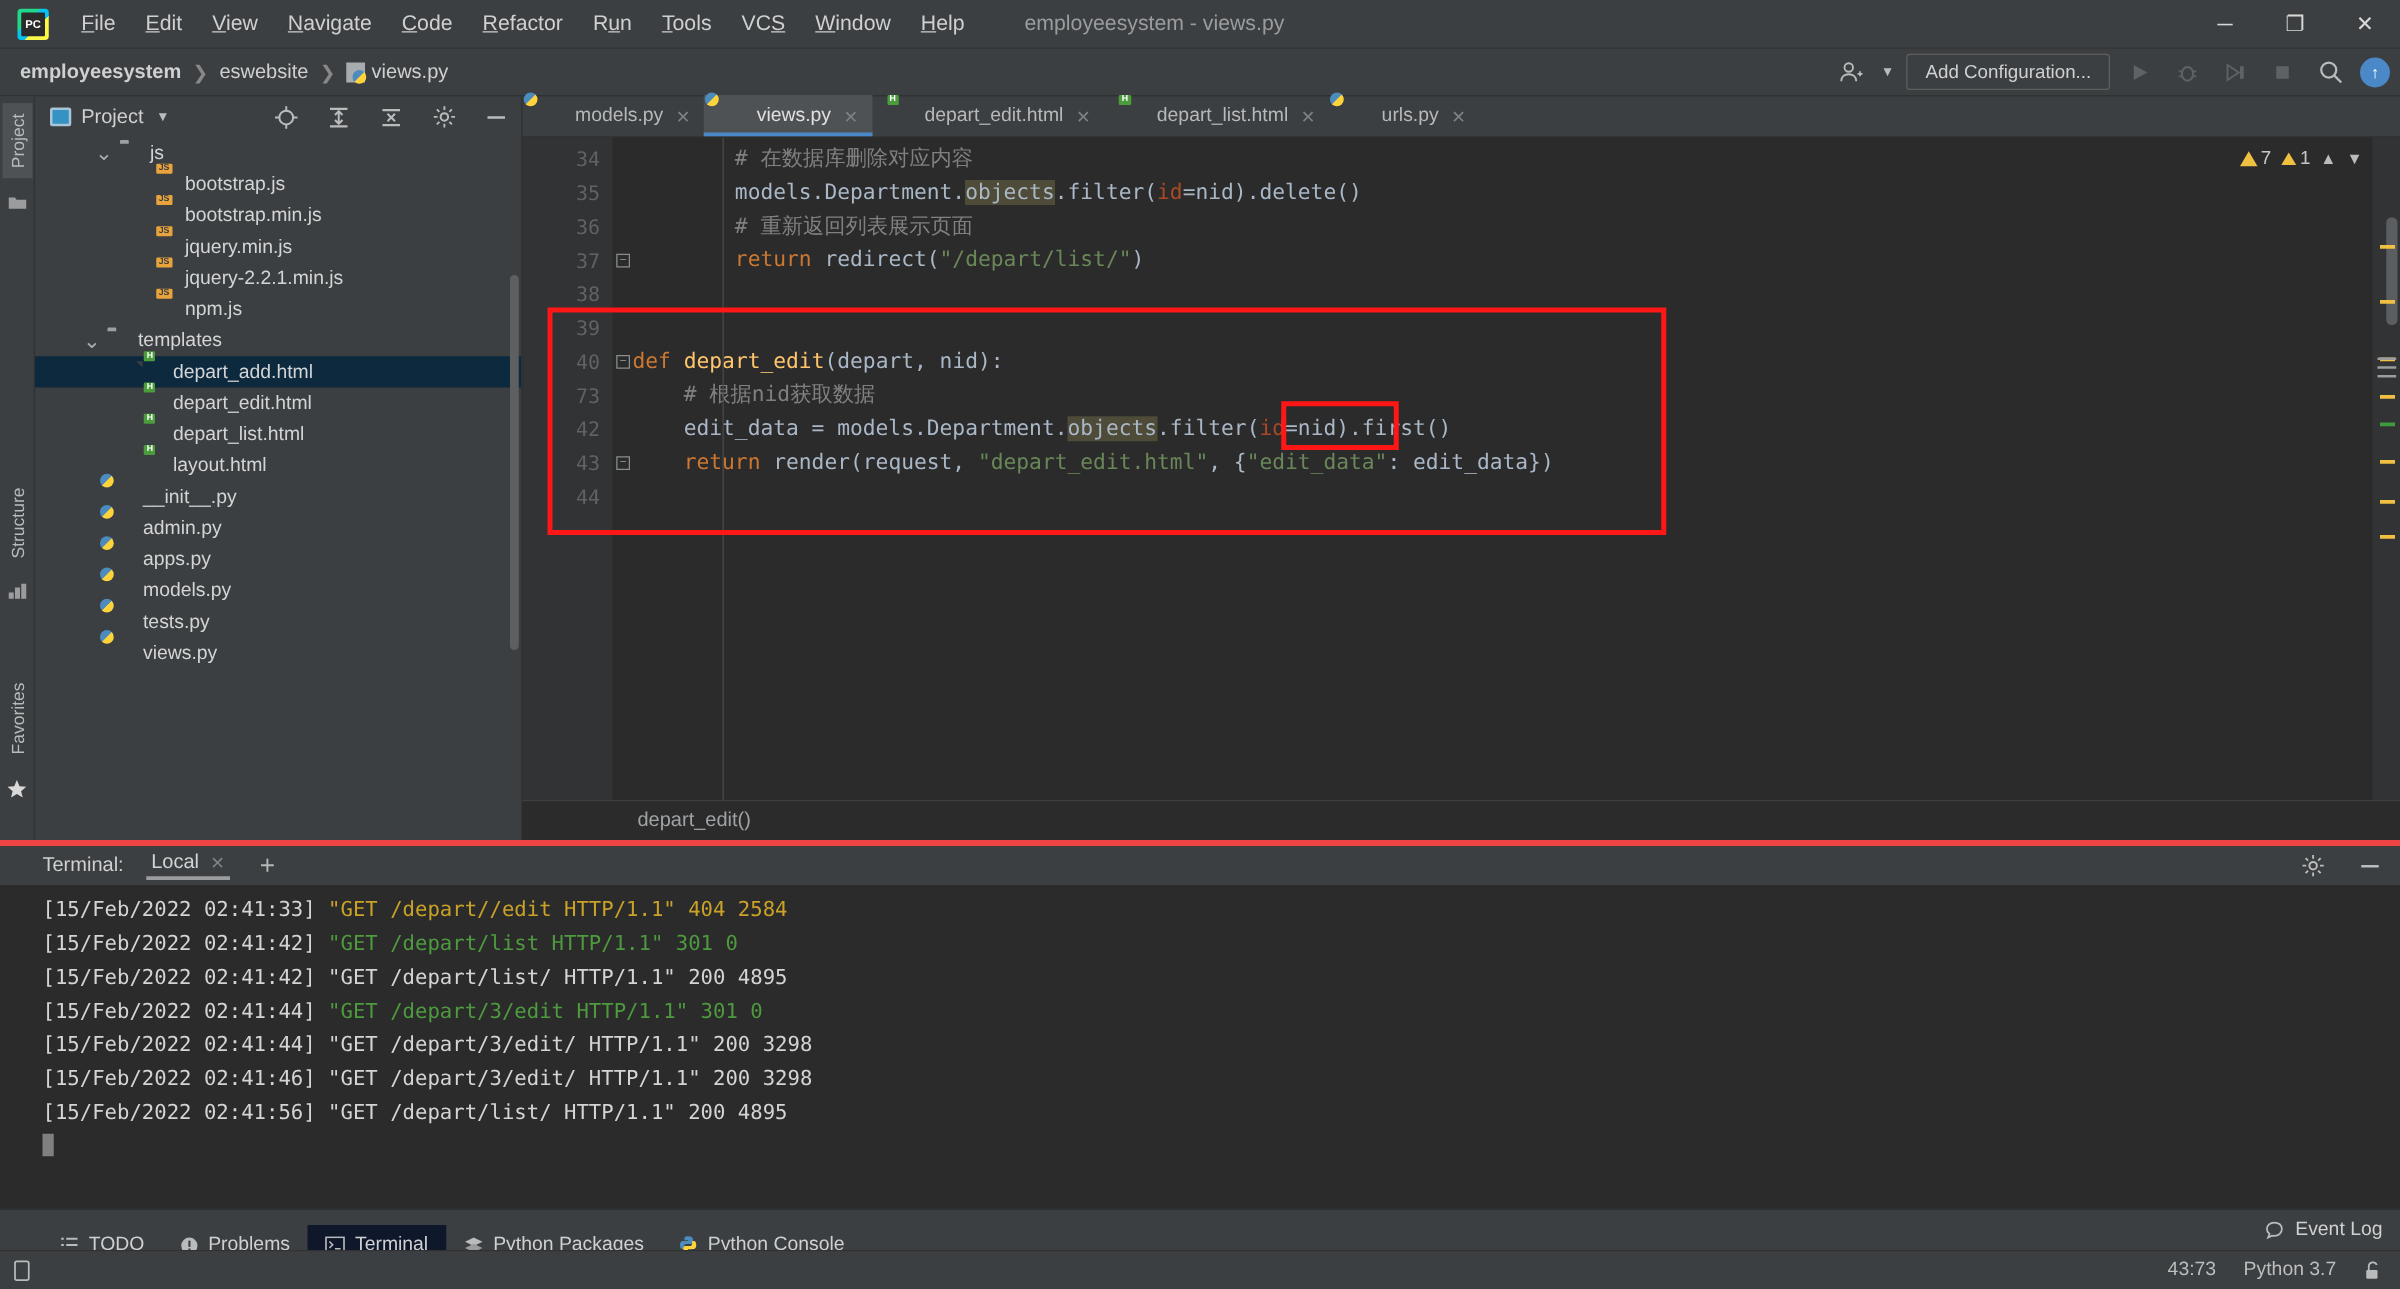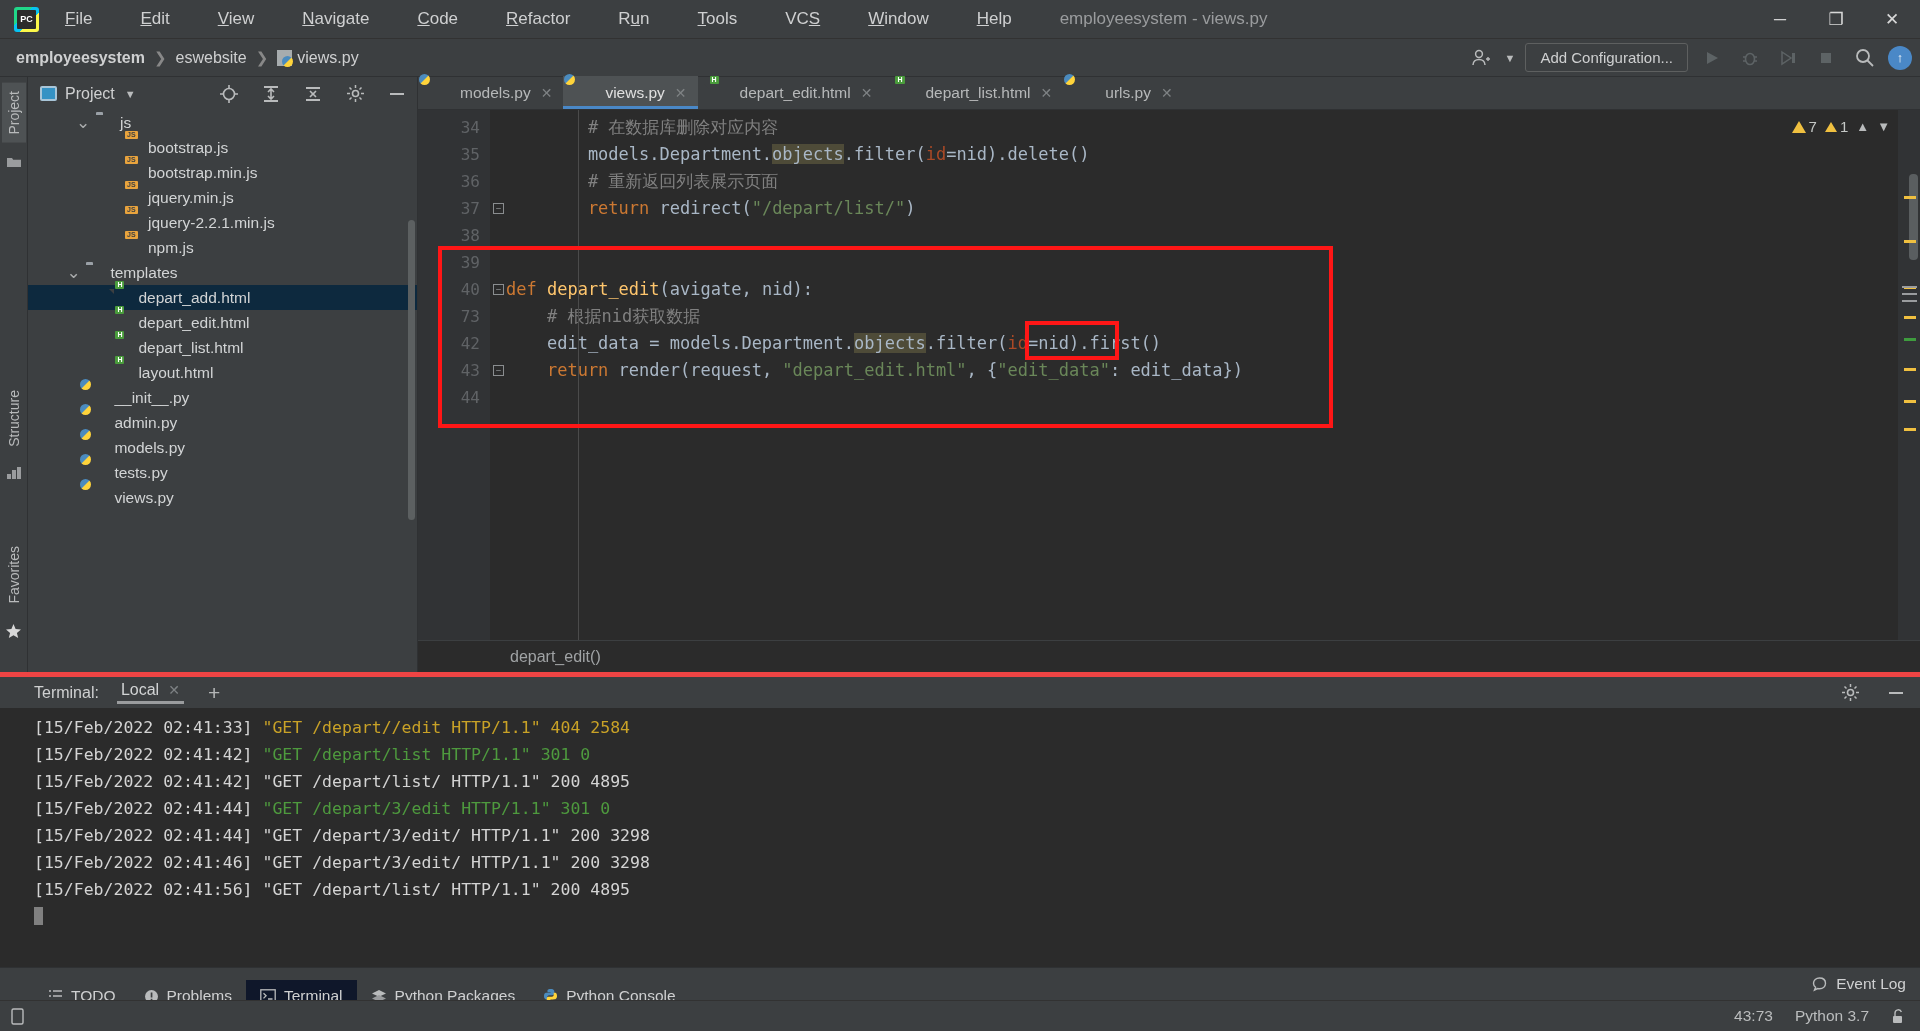--- a/index.html
+++ b/index.html
@@ -160,21 +160,21 @@
 
   .ico{display:inline-flex;align-items:center;justify-content:center;}
 </style>
 </head>
 <body>
 
 <div class="app">
 
   <div class="menubar">
     <div class="pc-logo"></div>
-    <div id="menu-items" style="display:flex;align-items:center;gap:24px;">
+    <div id="menu-items" style="display:flex;align-items:center;">
         <div class="menu-item"><span class="mn">F</span>ile</div>
         <div class="menu-item"><span class="mn">E</span>dit</div>
         <div class="menu-item"><span class="mn">V</span>iew</div>
         <div class="menu-item"><span class="mn">N</span>avigate</div>
         <div class="menu-item"><span class="mn">C</span>ode</div>
         <div class="menu-item"><span class="mn">R</span>efactor</div>
         <div class="menu-item">R<span class="mn">u</span>n</div>
         <div class="menu-item"><span class="mn">T</span>ools</div>
         <div class="menu-item">VC<span class="mn">S</span></div>
         <div class="menu-item"><span class="mn">W</span>indow</div>
@@ -374,20 +374,25 @@
           </div>
           <div class="trow">
             <span style="width: 62.4px; flex: 0 0 auto;"></span>
             <span class="fico"><span class="pyico"><span class="pf"></span><span class="pb"></span></span></span>
             <span>__init__.py</span>
           </div>
           <div class="trow">
             <span style="width: 62.4px; flex: 0 0 auto;"></span>
             <span class="fico"><span class="pyico"><span class="pf"></span><span class="pb"></span></span></span>
             <span>admin.py</span>
+          </div>
+          <div class="trow">
+            <span style="width: 62.4px; flex: 0 0 auto;"></span>
+            <span class="fico"><span class="pyico"><span class="pf"></span><span class="pb"></span></span></span>
+            <span>apps.py</span>
           </div>
           <div class="trow">
             <span style="width: 62.4px; flex: 0 0 auto;"></span>
             <span class="fico"><span class="pyico"><span class="pf"></span><span class="pb"></span></span></span>
             <span>models.py</span>
           </div>
           <div class="trow">
             <span style="width: 62.4px; flex: 0 0 auto;"></span>
             <span class="fico"><span class="pyico"><span class="pf"></span><span class="pb"></span></span></span>
             <span>tests.py</span>
@@ -444,21 +449,21 @@
             <div class="gline">44</div>
           </div>
         <div class="code" id="code">
           <div class="indent-guide"></div>
         <div class="cline"><span class="k-com">        # </span><span class="k-com">在数据库删除对应内容</span></div>
             <div class="cline"><span class="k-id">        models.Department.</span><span class="k-hl">objects</span><span class="k-id">.filter(</span><span class="k-arg">id</span><span class="k-id">=nid).delete()</span></div>
             <div class="cline"><span class="k-com">        # </span><span class="k-com">重新返回列表展示页面</span></div>
             <div class="cline"><span class="k-kw">        return</span><span class="k-id"> redirect(</span><span class="k-str">"/depart/list/"</span><span class="k-id">)</span></div>
             <div class="cline">&nbsp;</div>
             <div class="cline">&nbsp;</div>
-            <div class="cline"><span class="k-def">def</span><span class="k-id"> </span><span class="k-fn">depart_edit</span><span class="k-id">(avigate, nid):</span></div>
+            <div class="cline"><span class="k-def">def</span><span class="k-id"> </span><span class="k-fn">depart_edit</span><span class="k-id">(depart, nid):</span></div>
             <div class="cline"><span class="k-com">    # </span><span class="k-com">根据nid获取数据</span></div>
             <div class="cline"><span class="k-id">    edit_data = models.Department.</span><span class="k-hl">objects</span><span class="k-id">.filter(</span><span class="k-arg">id</span><span class="k-id">=nid).</span><span class="k-id">first()</span></div>
             <div class="cline"><span class="k-kw">    return</span><span class="k-id"> render(request, </span><span class="k-str">"depart_edit.html"</span><span class="k-id">, {</span><span class="k-str">"edit_data"</span><span class="k-id">: edit_data})</span></div>
             <div class="cline">&nbsp;</div>
           </div>
 
         <div class="warn-badge">
           <div class="wchip">
             <span class="tri"></span>
             <span>7</span>

